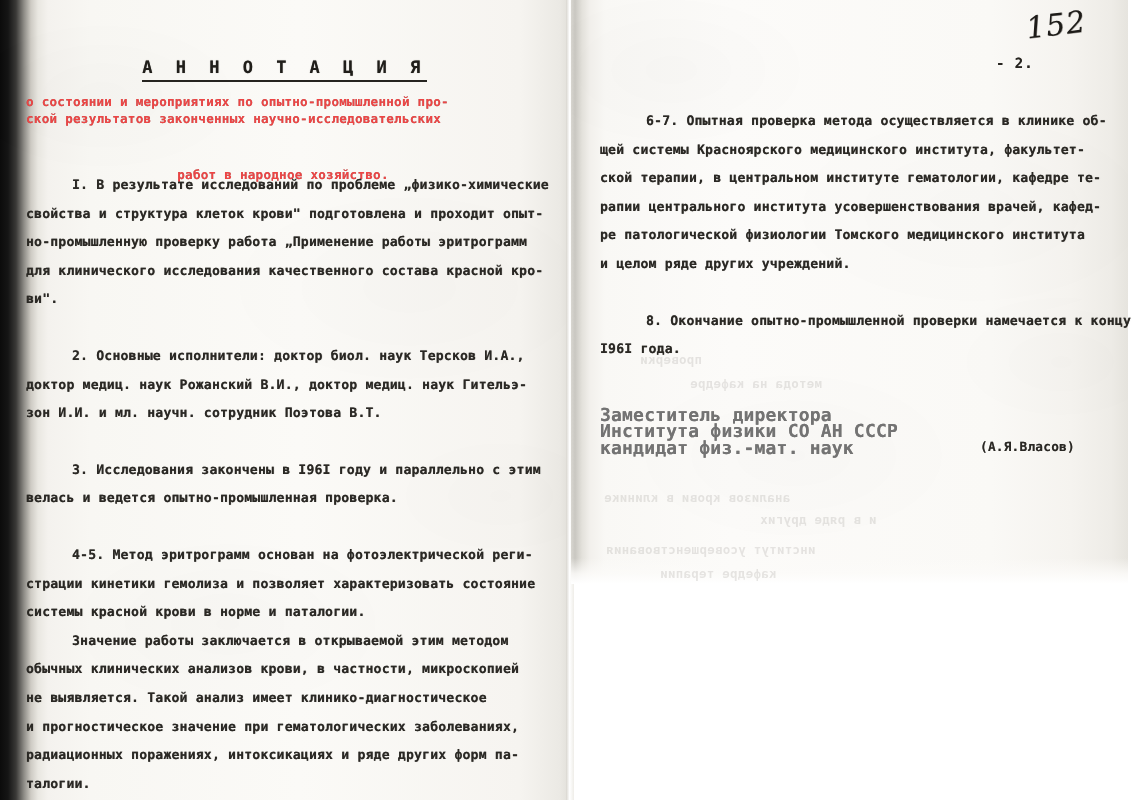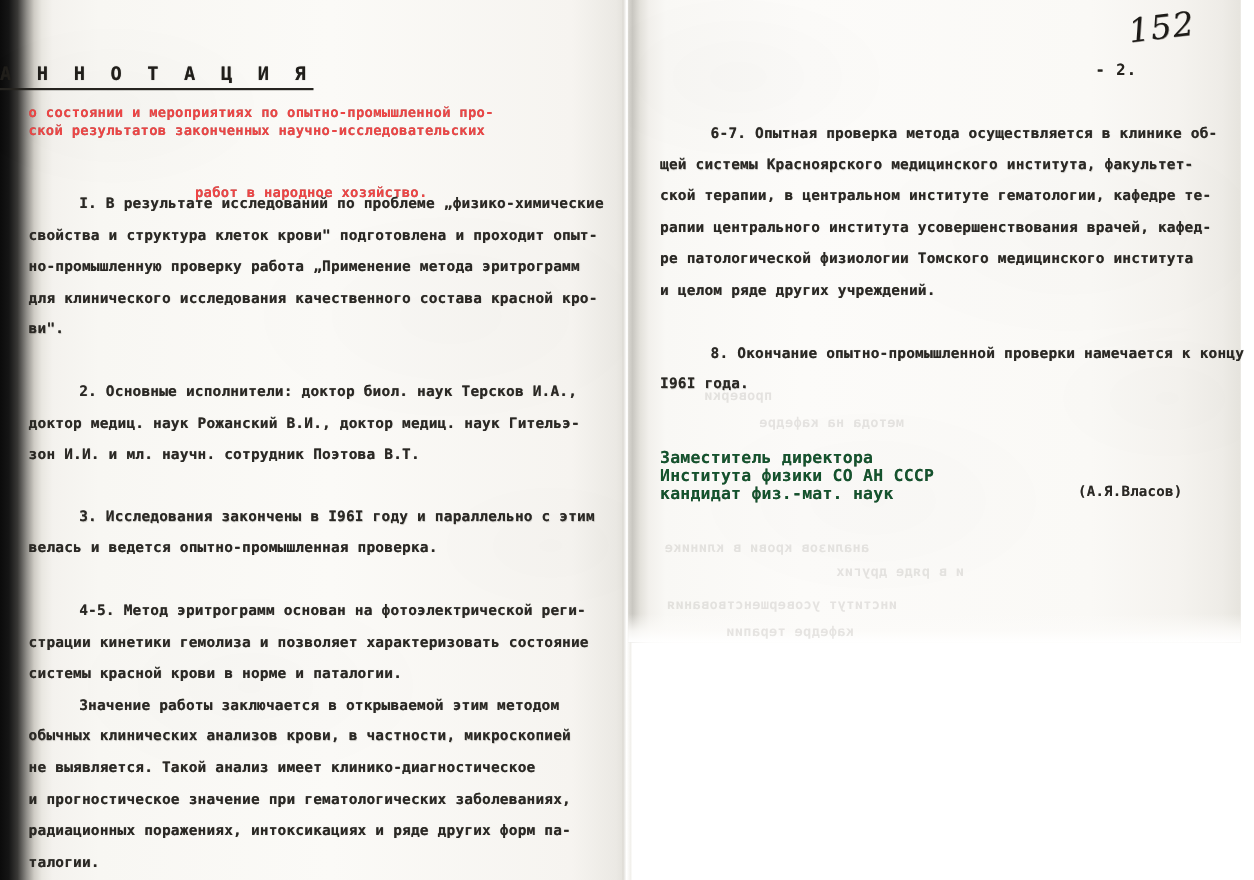--- a/index.html
+++ b/index.html
@@ -111,21 +111,21 @@
 
   .body-col .ln { display: block; }
   .body-col .ln.ind { padding-left: 46px; }
   .body-col .ln.gap { margin-top: 28px; }
 
   
   #annot-title {
     left: 0;
     top: 58px;
     width: 569px;
-    text-align: left;
+    text-align: center;
   }
   #annot-title .word {
     display: inline-block;
     font-size: 17px;
     font-weight: 700;
     letter-spacing: 6.5px;
     padding: 0 0 2px 0;
     border-bottom: 2px solid #262420;
     color: #201e1a;
     text-shadow: 0 0 .7px rgba(35,33,29,.7);
@@ -181,25 +181,25 @@
     left: 600px;
     top: 108px;
     width: 530px;
   }
 
   
   #signature-block {
     left: 600px;
     top: 408px;
     width: 524px;
-    font-size: 15px;
+    font-size: 18px;
     line-height: 16.4px;
     font-weight: 700;
     letter-spacing: .2px;
-    color: #14532d;
+    color: #737373;
     text-shadow: 0 0 .6px rgba(40,38,34,.5);
   }
   #signature-block .sig-line { display: block; white-space: nowrap; }
   #sig-name {
     position: absolute;
     left: 980px;
     top: 440px;
     font-size: 12.8px;
     font-weight: 700;
     letter-spacing: .2px;
@@ -264,21 +264,21 @@
   <div class="typed" id="annot-subtitle">
     <span class="s1">о состоянии и мероприятиях по  опытно-промышленной про-</span>
     <span class="s2">ской результатов законченных научно-исследовательских</span>
     <span class="s3">работ в народное хозяйство.</span>
   </div>
 
   <div class="typed body-col" id="left-body">
 
     <span class="ln ind">I. В результате исследований по проблеме „физико-химические</span>
     <span class="ln">свойства и структура клеток крови" подготовлена и проходит опыт-</span>
-    <span class="ln">но-промышленную проверку работа „Применение метода эритрограмм</span>
+    <span class="ln">но-промышленную проверку работа „Применение работы эритрограмм</span>
     <span class="ln">для клинического исследования качественного состава красной кро-</span>
     <span class="ln">ви".</span>
 
     <span class="ln ind gap">2. Основные исполнители: доктор биол. наук Терсков И.А.,</span>
     <span class="ln">доктор медиц. наук Рожанский В.И., доктор медиц. наук Гительэ-</span>
     <span class="ln">зон И.И. и мл. научн. сотрудник Поэтова В.Т.</span>
 
     <span class="ln ind gap">3. Исследования закончены в I96I году и параллельно с этим</span>
     <span class="ln">велась и ведется опытно-промышленная проверка.</span>
 

